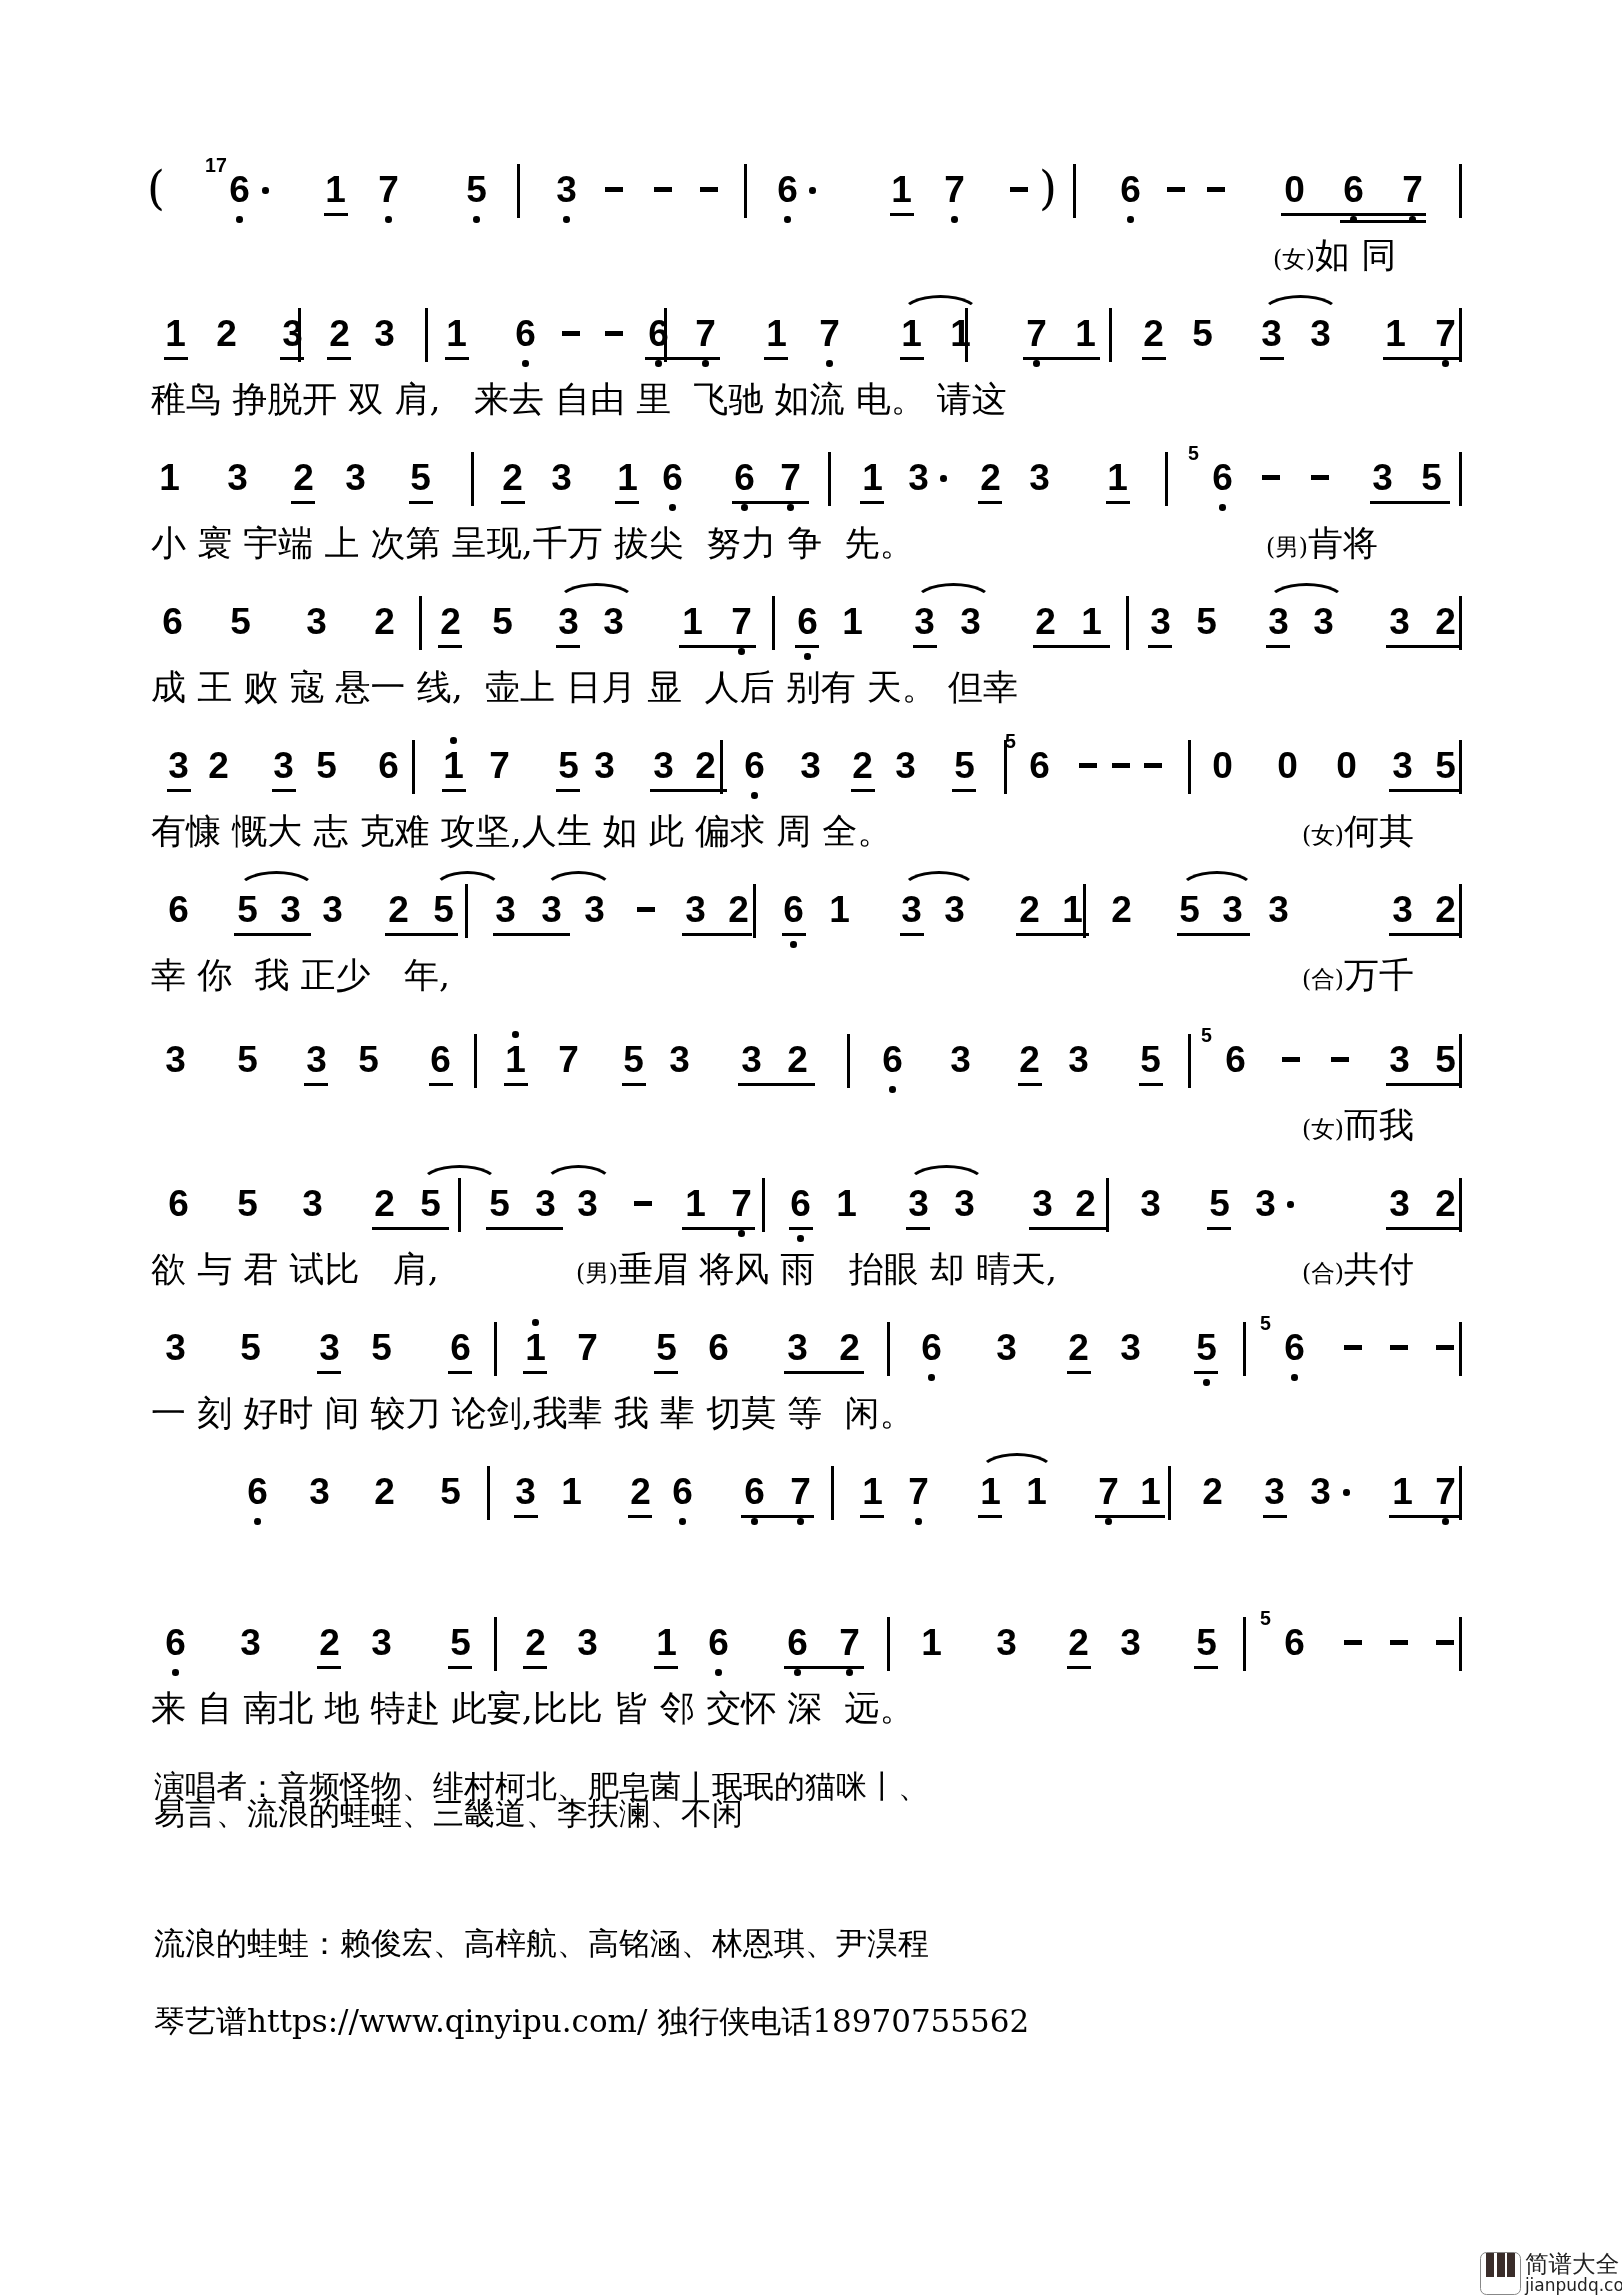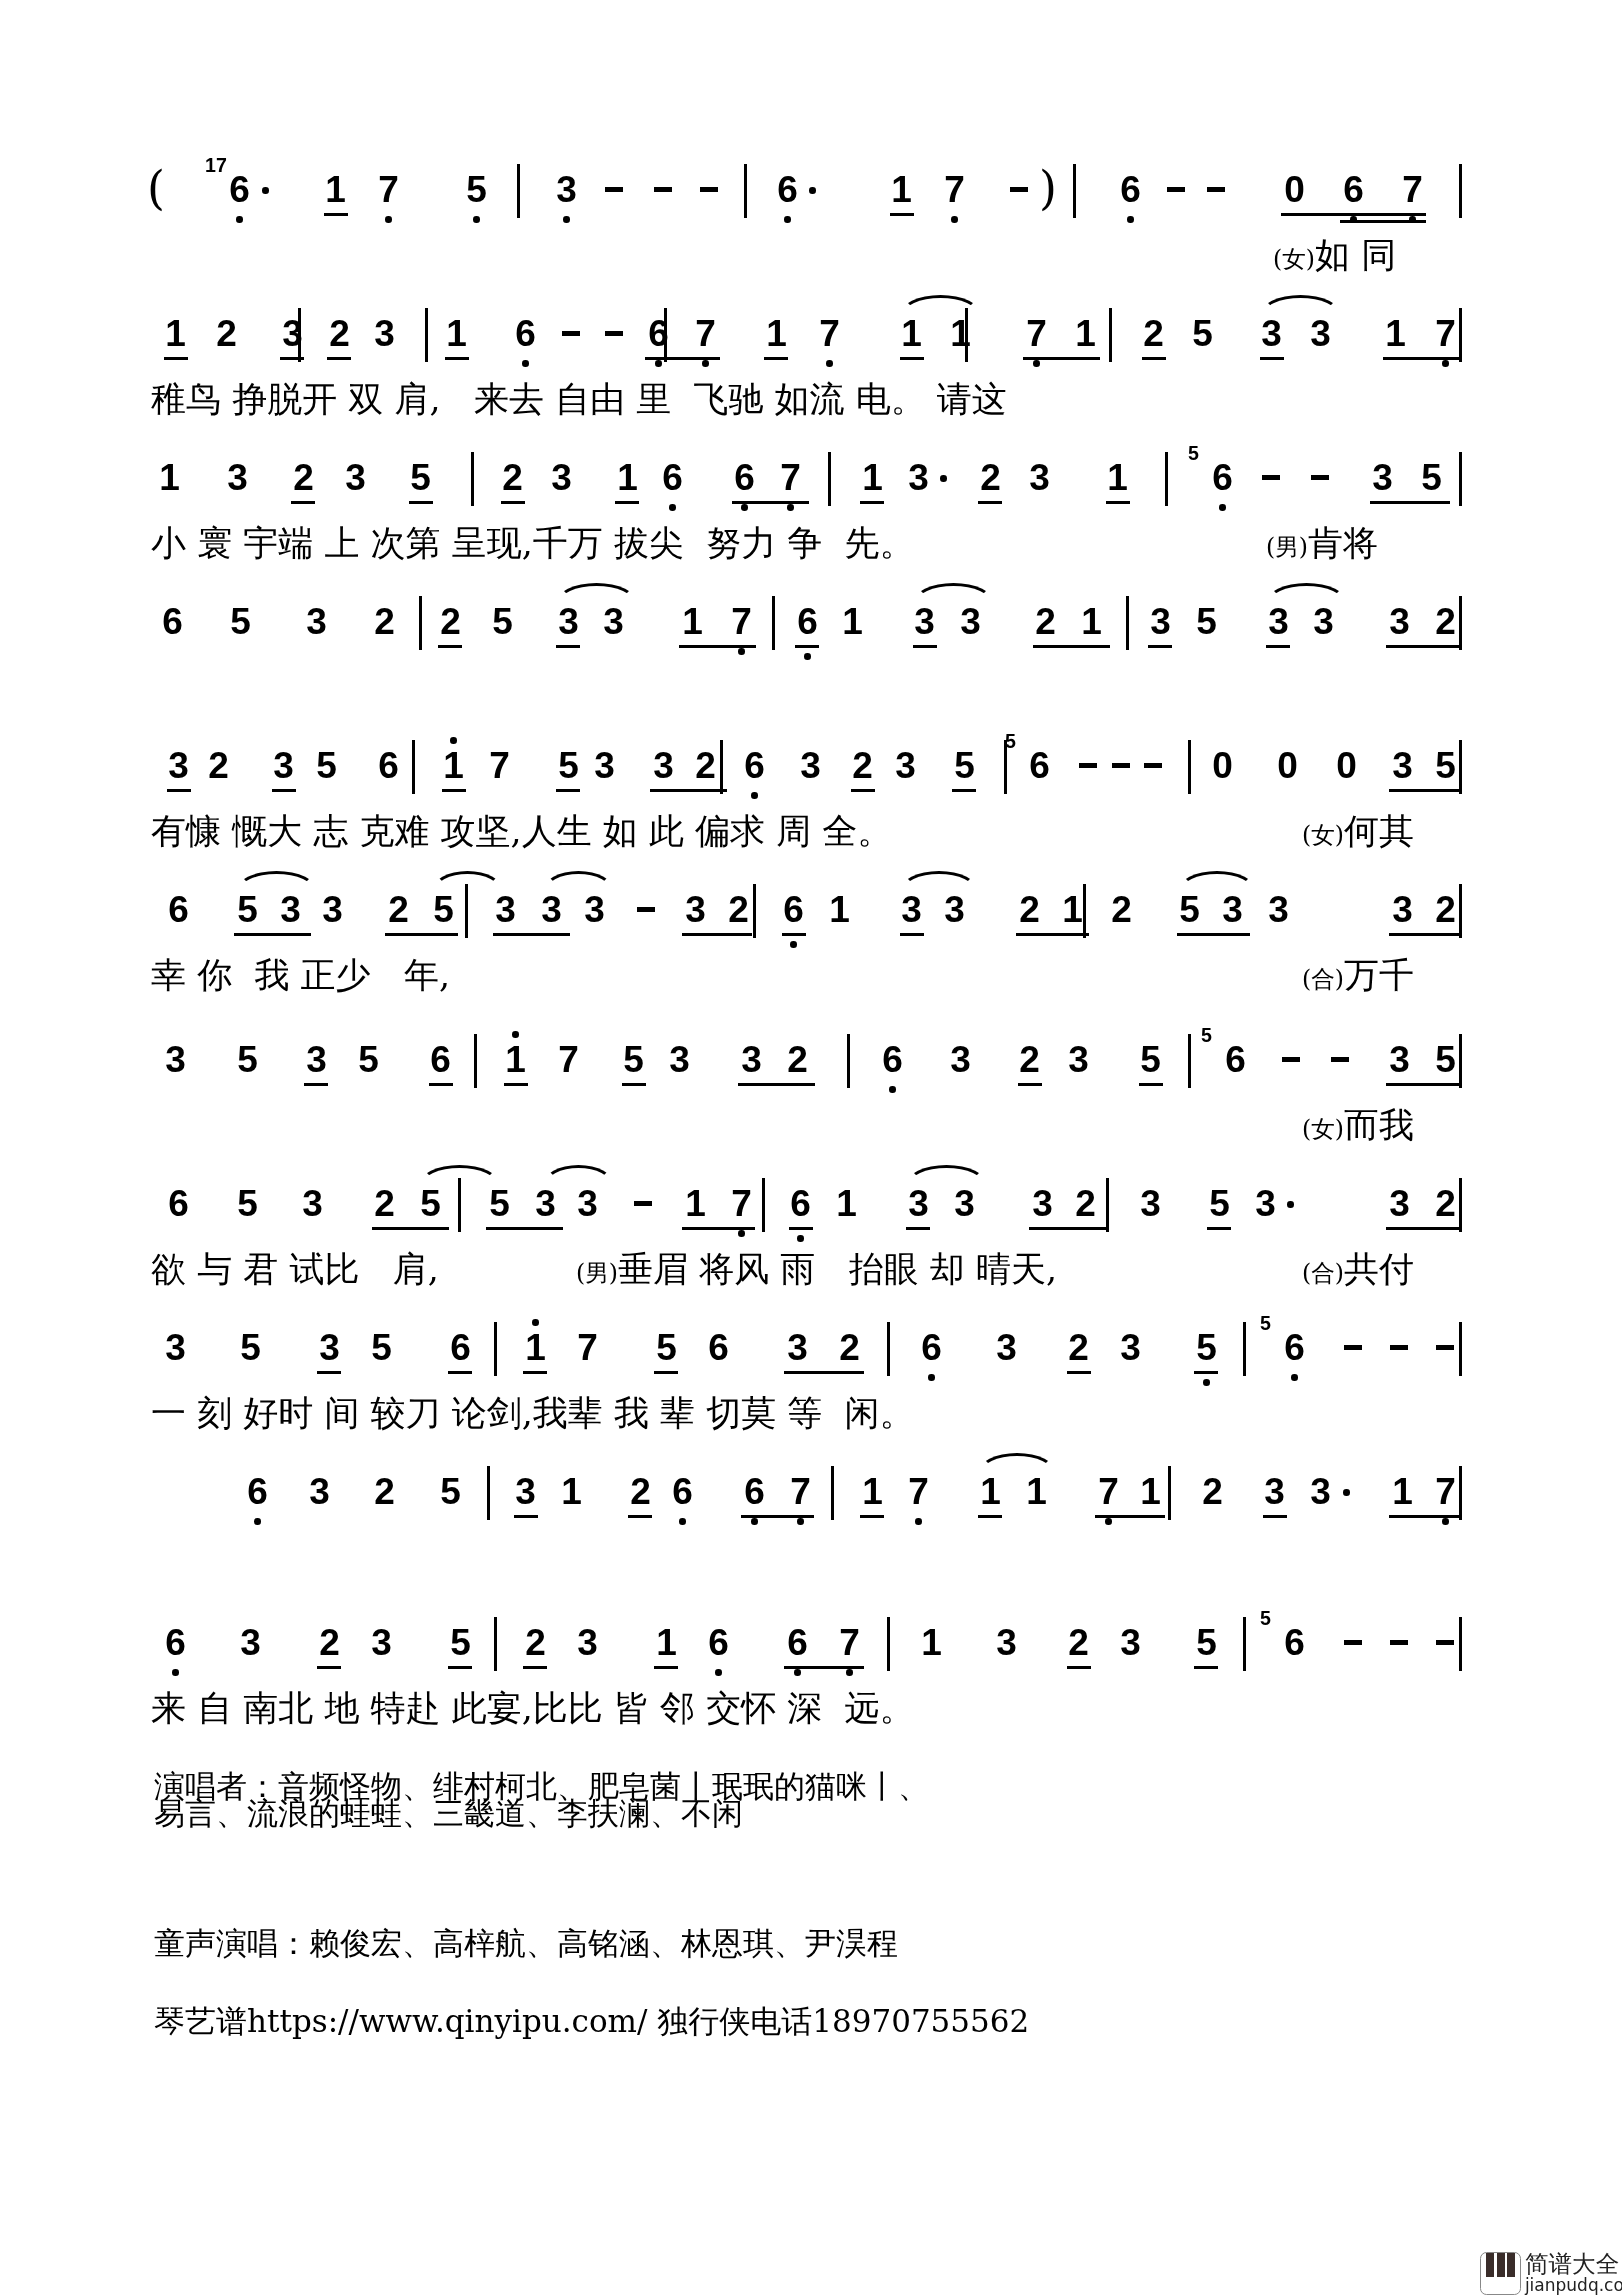--- a/index.html
+++ b/index.html
@@ -203,20 +203,21 @@
       <div class="ul" style="left: 1266px; top: 69px; width: 23.6px;"></div>
       <div class="note" style="left: 1305px; top: 26px;">3</div>
       <div class="note" style="left: 1381px; top: 26px;">3</div>
       <div class="note" style="left: 1427px; top: 26px;">2</div>
       <div class="ul" style="left: 679px; top: 69px; width: 77px;"></div>
       <div class="ul" style="left: 1033px; top: 69px; width: 77px;"></div>
       <div class="ul" style="left: 1386px; top: 69px; width: 73px;"></div>
       <div class="tie" style="left: 556px; top: 6.5px; width: 75px;"></div>
       <div class="tie" style="left: 913px; top: 6.5px; width: 75px;"></div>
       <div class="tie" style="left: 1266px; top: 6.5px; width: 75px;"></div>
+      <div class="lyric" style="left: 151px; top: 92px;">成 王 败 寇 悬一 线,  壶上 日月 显  人后 别有 天。 但幸</div>
     </div>
     <div class="row" style="top: 720px;">
       <div class="bar" style="left: 412px; top: 19.6px; height: 54px;"></div>
       <div class="bar" style="left: 720px; top: 19.6px; height: 54px;"></div>
       <div class="bar" style="left: 1004px; top: 19.6px; height: 54px;"></div>
       <div class="bar" style="left: 1188px; top: 19.6px; height: 54px;"></div>
       <div class="bar" style="left: 1459px; top: 19.6px; height: 54px;"></div>
       <div class="note" style="left: 160px; top: 26px;">3</div>
       <div class="ul" style="left: 167px; top: 69px; width: 23.6px;"></div>
       <div class="note" style="left: 200px; top: 26px;">2</div>
@@ -506,21 +507,21 @@
       <div class="dash" style="left: 1344px; top: 43px;"></div>
       <div class="dash" style="left: 1390px; top: 43px;"></div>
       <div class="dash" style="left: 1436px; top: 43px;"></div>
       <div class="ul" style="left: 784px; top: 69px; width: 80px;"></div>
       <div class="lyric" style="left: 151px; top: 92px;">来 自 南北 地 特赴 此宴,比比 皆 邻 交怀 深  远。</div>
     </div>
   </div>
 
 <div class="credits" style="top:1767px">演唱者：音频怪物、绯村柯北、肥皂菌丨珉珉的猫咪丨、</div>
 <div class="credits" style="top:1794px">易言、流浪的蛙蛙、三畿道、李扶澜、不闲</div>
-<div class="credits" style="top:1924px">童声演唱：赖俊宏、高梓航、高铭涵、林恩琪、尹淏程</div>
+<div class="credits" style="top:1924px">流浪的蛙蛙：赖俊宏、高梓航、高铭涵、林恩琪、尹淏程</div>
 <div class="credits" style="top:2002px">琴艺谱https://www.qinyipu.com/ 独行侠电话18970755562</div>
 
 <div class="logo">
   <div class="piano">
     <div class="key" style="left:5.2px"></div>
     <div class="key" style="left:15.7px"></div>
     <div class="key" style="left:26px"></div>
   </div>
   <div class="logo-text">
     <span class="logo-cn">简谱大全</span>

